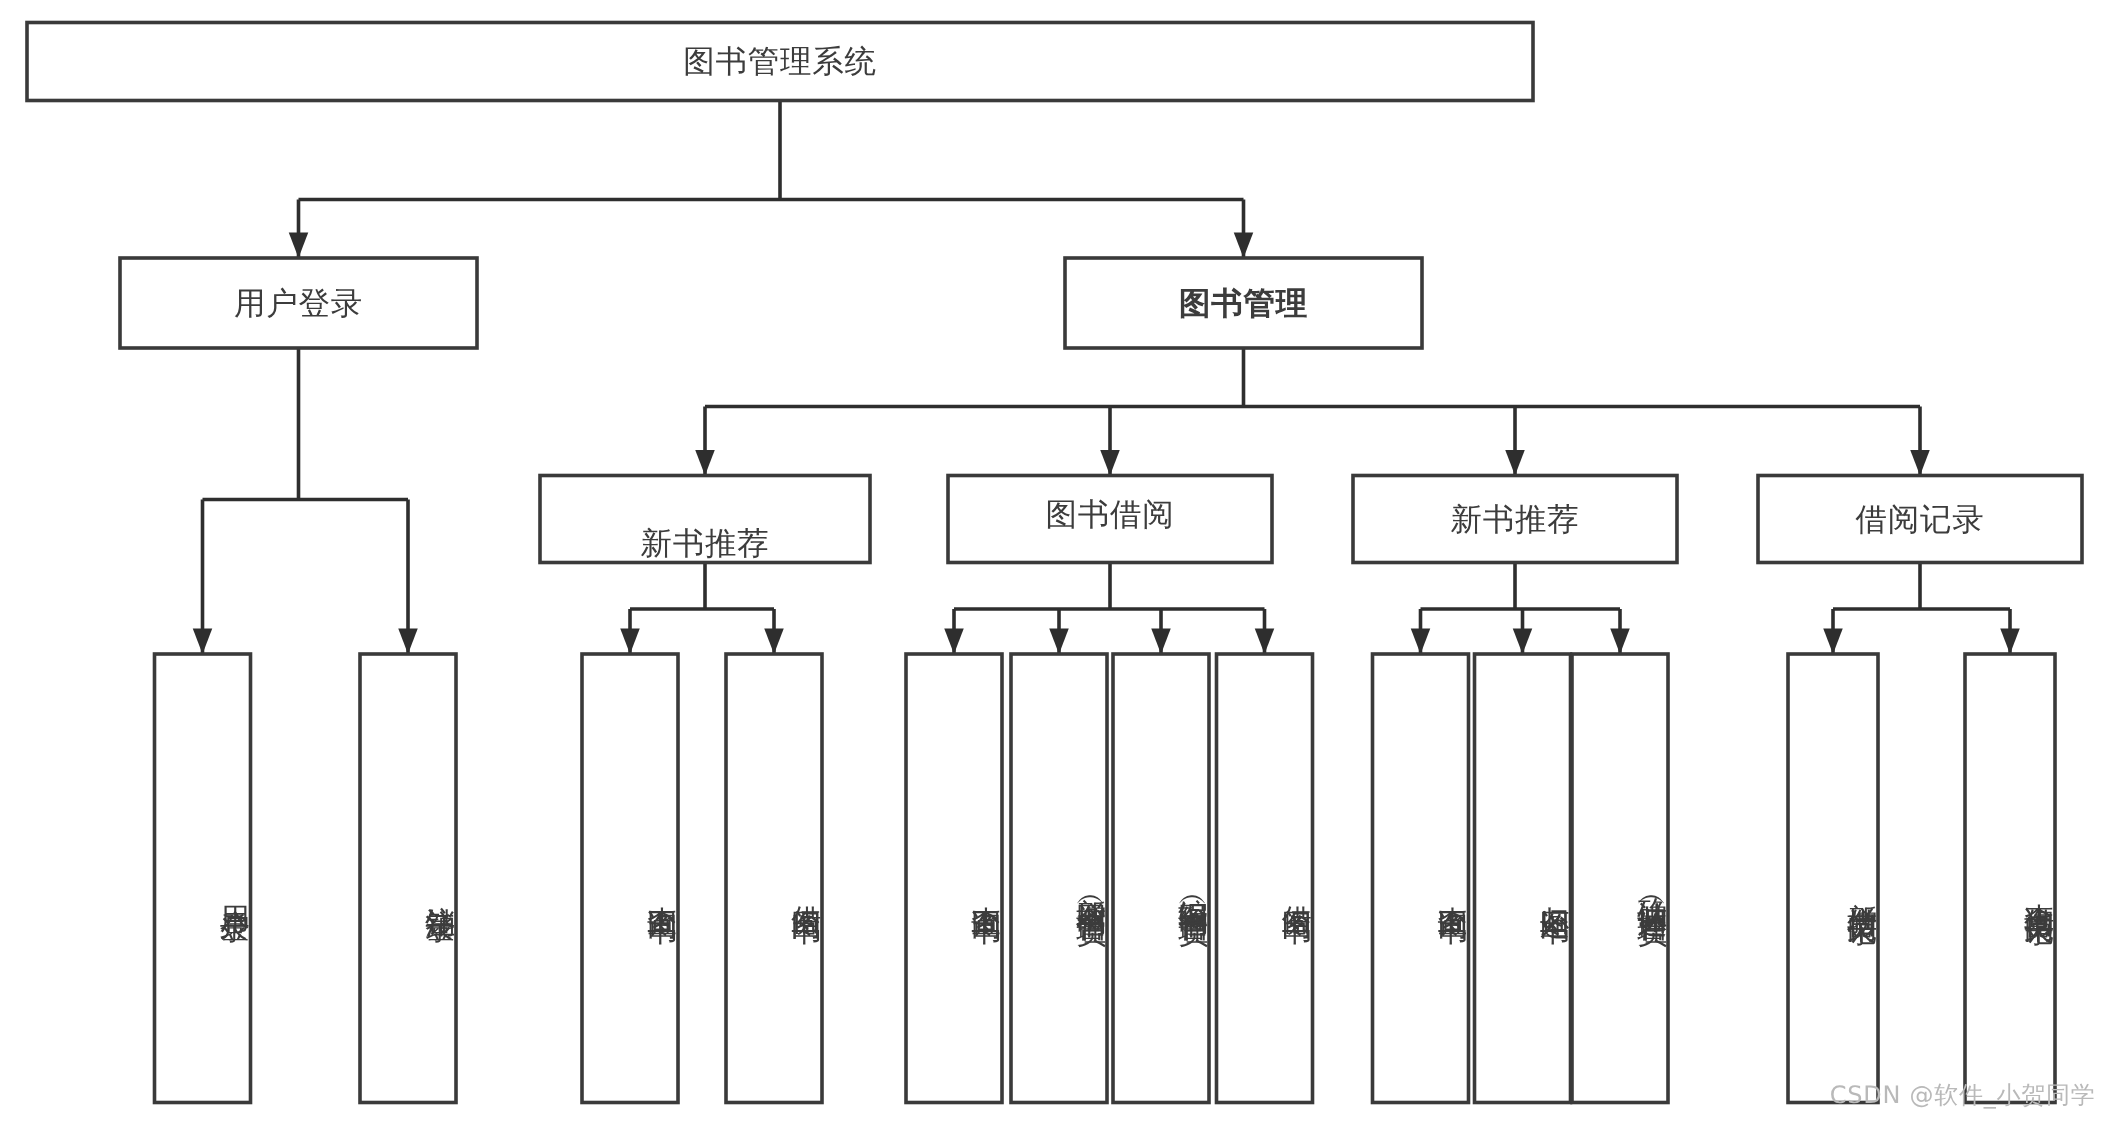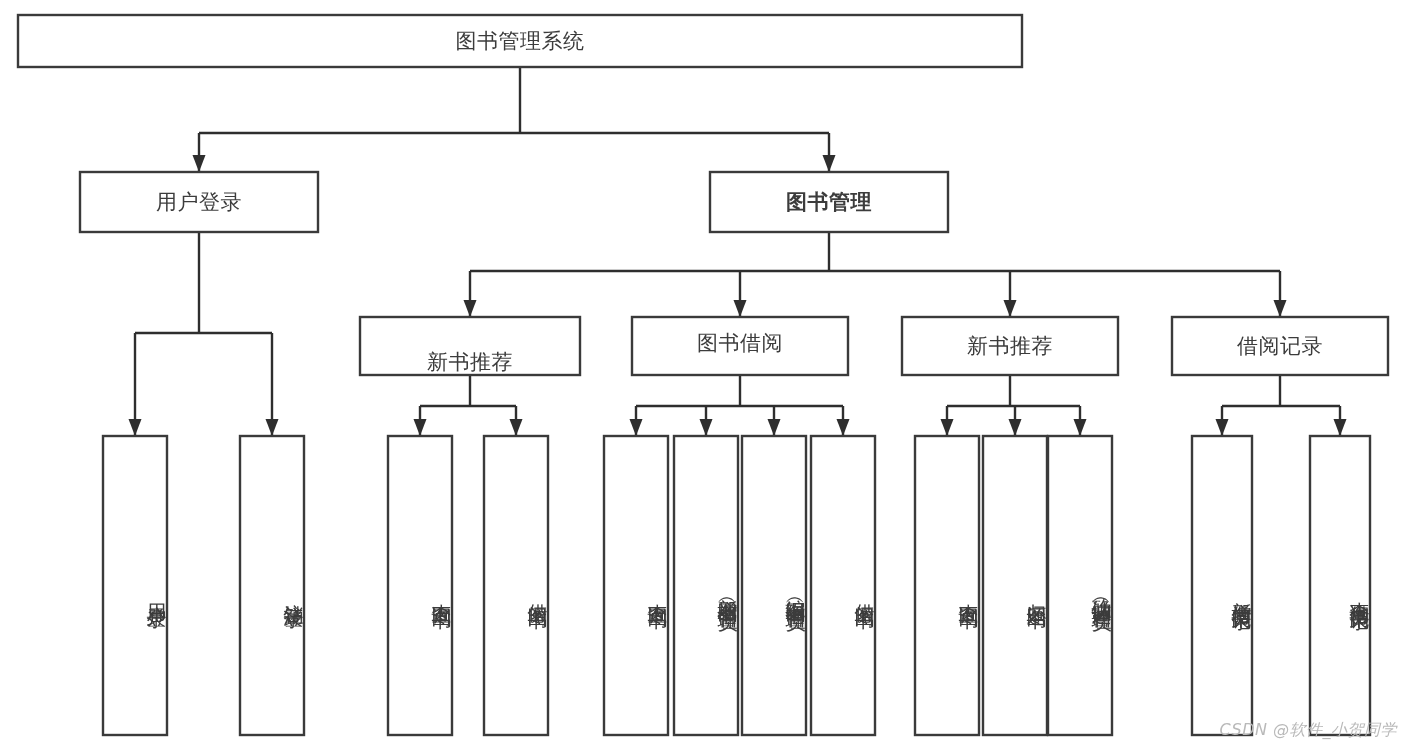--- a/index.html
+++ b/index.html
@@ -71,21 +71,20 @@
   }
   .watermark {
     position: absolute;
     right: 8px;
     bottom: 6px;
     font-size: 16px;
     color: #b9b9b9;
     font-family: "DejaVu Sans", "Liberation Sans", sans-serif;
     letter-spacing: 0.5px;
     white-space: nowrap;
-    font-style: italic;
   }
 </style>
 </head>
 <body>
 
 <div id="diagram-root">
 
   <svg id="diagram-svg" viewBox="0 0 1405 747">
     <g id="connector-layer">
         <line x1="520" y1="67" x2="520" y2="133" class="connector"></line>

